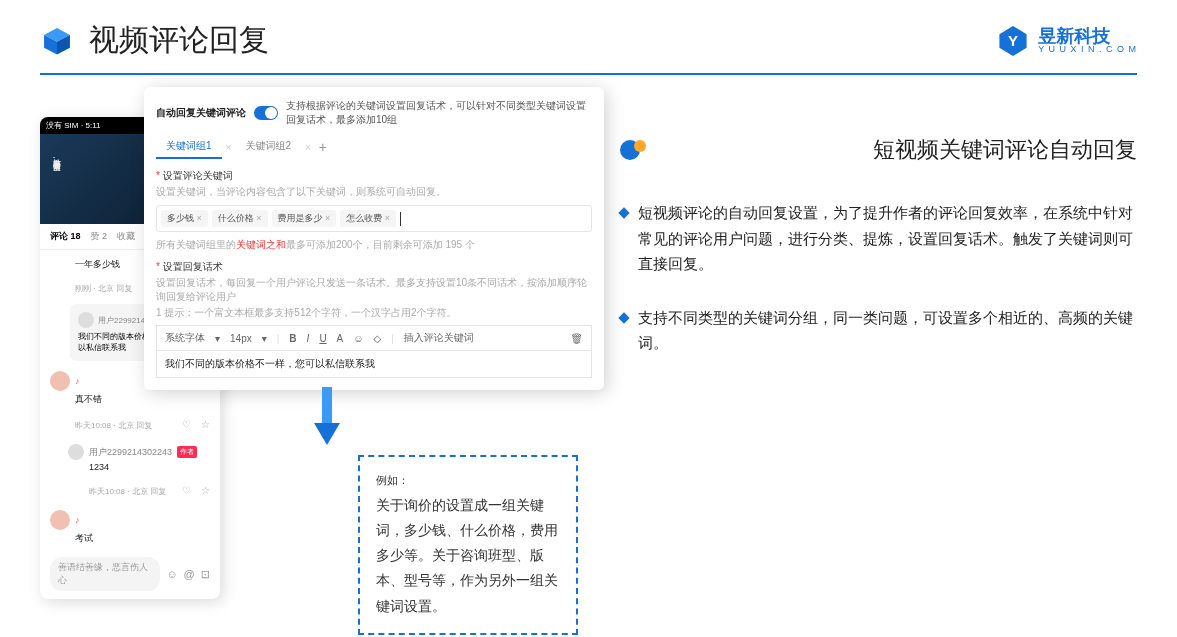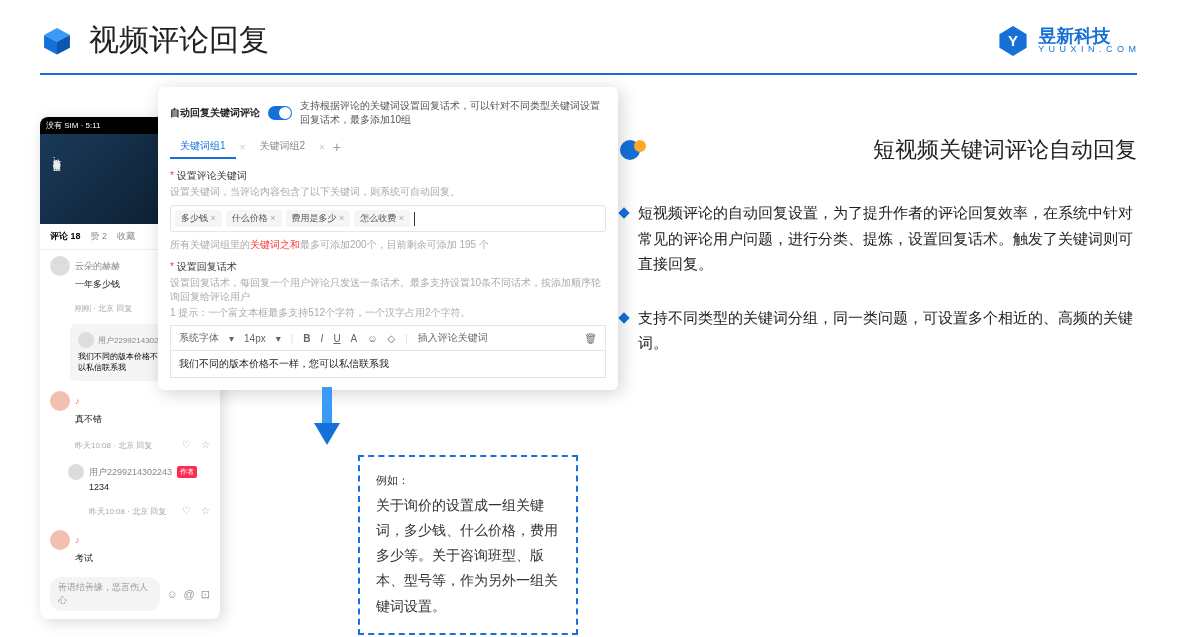--- a/index.html
+++ b/index.html
@@ -146,21 +146,21 @@
 .phone-input .pill {
   flex: 1;
   background: #f4f4f4;
   border-radius: 12px;
   padding: 4px 8px;
   font-size: 9px;
 }
 
 .panel {
   position: absolute;
-  left: 118px;
+  left: 104px;
   top: -18px;
   width: 460px;
   background: #fff;
   border-radius: 6px;
   box-shadow: 3px 3px 18px rgba(0,0,0,0.18);
   padding: 12px;
   font-size: 10px;
   color: #555;
   z-index: 2;
 }
@@ -276,24 +276,20 @@
       <div class="phone-video">
         <span>各有名有海
 当笑口常开,1</span>
       </div>
       <div class="phone-tabs">
         <span class="active">评论 18</span>
         <span>赞 2</span>
         <span>收藏</span>
       </div>
       <div class="comment">
-        <div class="comment-head">
-            <div class="avatar"></div>
-            <span class="comment-name">云朵的赫赫</span>
-          </div>
         <div class="comment-text">一年多少钱</div>
         <div class="comment-meta">
             <span>刚刚 · 北京    回复</span>
           </div>
       </div>
       <div class="reply-bubble">
         <div class="rb-head">
           <div class="avatar sm"></div>
           <span>用户2299214302243</span>
           <span class="author-tag">作者</span>

